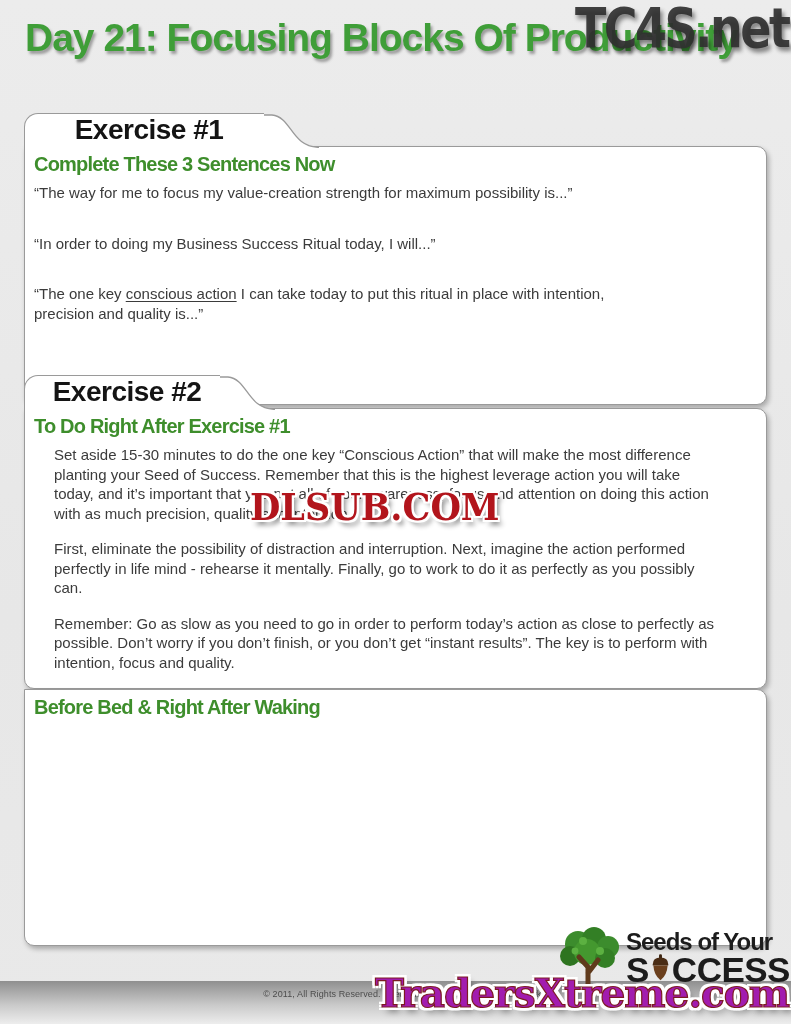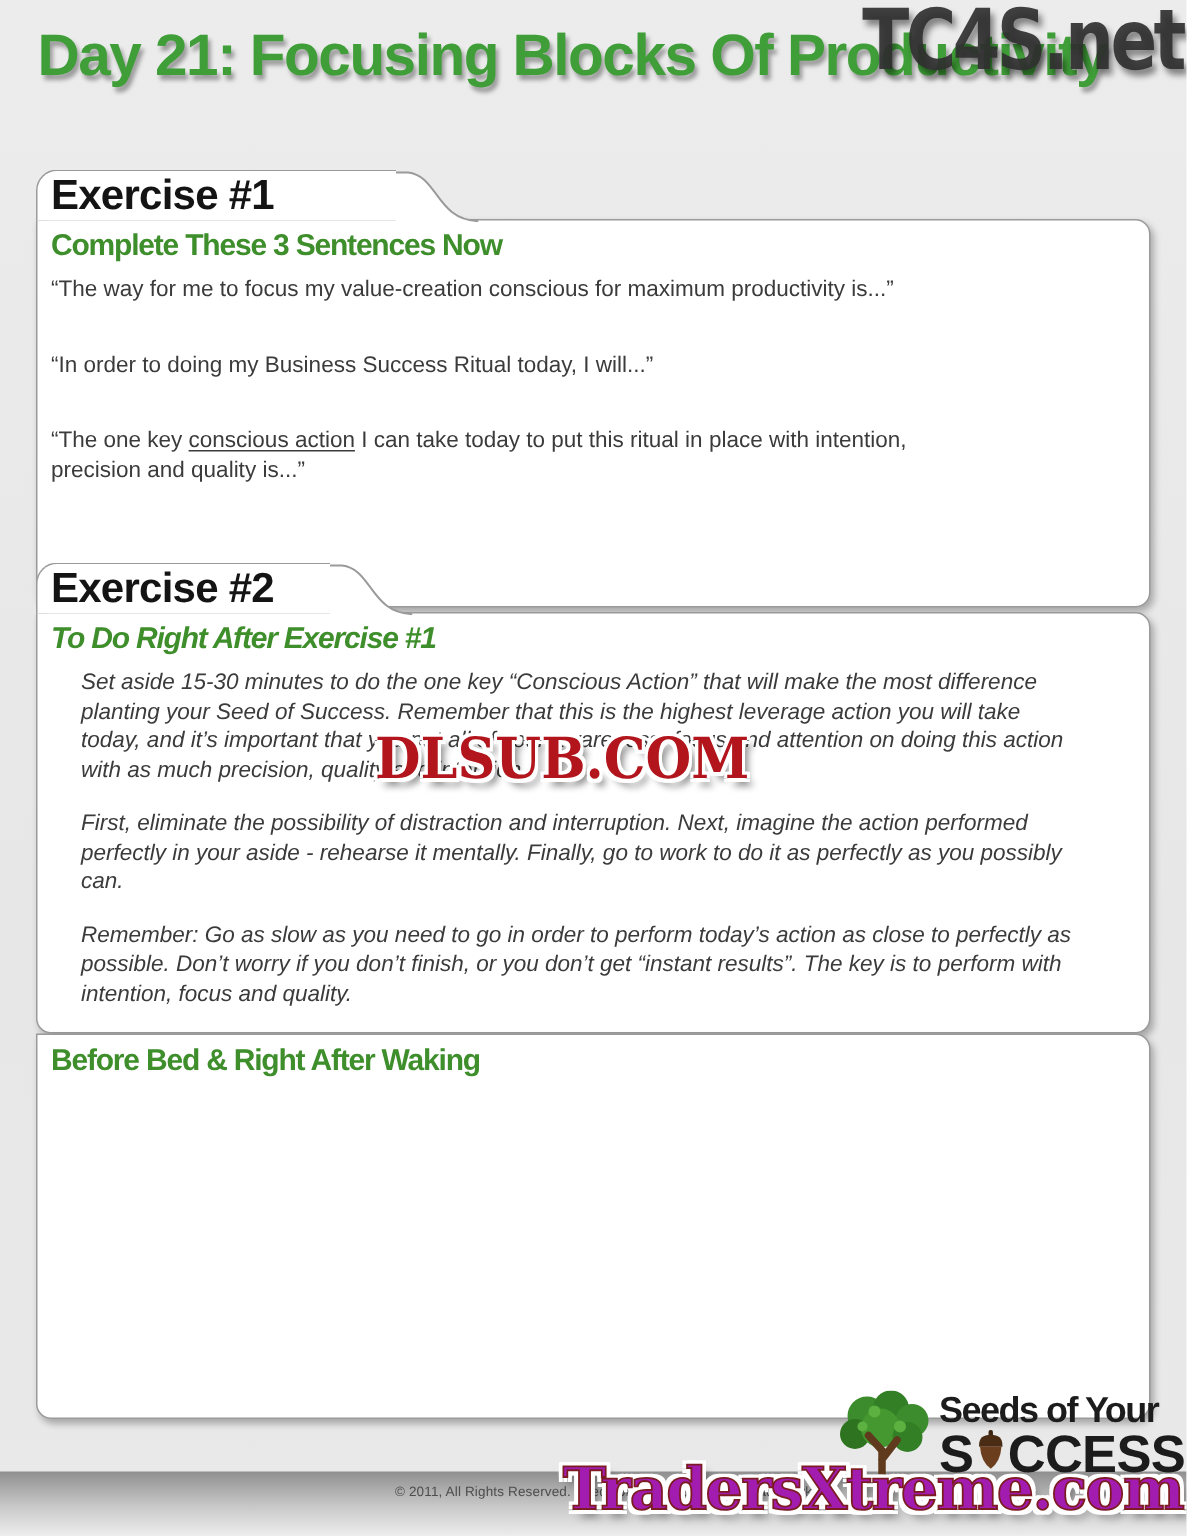--- a/index.html
+++ b/index.html
@@ -32,38 +32,38 @@
   .sections{margin:0 24px;position:relative;}
   .section{position:relative;padding-top:33px;}
   .section.s2{margin-top:-30px;}
   .section.s3{margin-top:-33px;}
   .tab{
     position:absolute;top:0;left:0;height:34px;z-index:3;
     background:#fff;
     border:1.3px solid #9a9a9a;border-right:none;border-bottom:none;
     border-radius:14px 0 0 0;
     display:flex;align-items:center;
-    padding-left:9px;box-sizing:border-box;
+    padding-left:9px;box-sizing:border-box;justify-content:center;
   }
   .s1 .tab{width:240px;}
   .s2 .tab,.s3 .tab{width:196px;}
   .tab-label{
     font-size:28px;font-weight:bold;letter-spacing:-0.5px;color:#141414;
     white-space:nowrap;line-height:1;padding-bottom:2px;
   }
   .tab-curve{position:absolute;right:-55px;top:0;width:55px;height:34px;}
   .body{
     position:relative;z-index:1;background:#fff;
     border:1.3px solid #9a9a9a;border-radius:0 10px 10px 10px;
     box-shadow:2px 3px 5px rgba(0,0,0,0.28);
     box-sizing:border-box;
     padding:7px 44px 0 9px;
   }
   .s1 .body{min-height:259px;}
-  .s2 .body{min-height:259px;font-style:italic;}
+  .s2 .body{min-height:259px;}
   .s3 .body{min-height:257px;}
   .section-subtitle{
     margin:0 0 8px 0;font-size:20px;font-weight:bold;letter-spacing:-0.8px;
     color:#3e8e2c;line-height:1.05;
   }
   .body p{
     margin:0;font-size:15px;line-height:1.3;color:#3b3b3b;
   }
   .s1 .sentence{margin-bottom:31px;max-width:640px;}
   .s1 .sentence.last{max-width:620px;margin-bottom:0;}
@@ -126,38 +126,38 @@
   <div class="section s1">
     <div class="tab">
       <span class="tab-label">Exercise #1</span>
       <svg class="tab-curve" viewBox="0 0 55 34" preserveAspectRatio="none">
         <path d="M0,34 L0,1 L8,1 C28,3 27,33 55,33.4 L55,34 Z" fill="#ffffff"></path>
         <path d="M0,1 L8,1 C28,3 27,33 55,33.4" fill="none" stroke="#9a9a9a" stroke-width="1.3"></path>
       </svg>
     </div>
     <div class="body">
       <h2 class="section-subtitle">Complete These 3 Sentences Now</h2>
-      <p class="sentence">“The way for me to focus my value-creation conscious for maximum productivity is...”</p>
+      <p class="sentence">“The way for me to focus my value-creation strength for maximum possibility is...”</p>
       <p class="sentence">“In order to doing my Business Success Ritual today, I will...”</p>
       <p class="sentence last"><span>“The one key </span><span class="u">conscious action</span><span> I can take today to put this ritual in place with intention, precision and quality is...”</span></p>
     </div>
   </div>
 
   <div class="section s2">
     <div class="tab">
       <span class="tab-label">Exercise #2</span>
       <svg class="tab-curve" viewBox="0 0 55 34" preserveAspectRatio="none">
         <path d="M0,34 L0,1 L8,1 C28,3 27,33 55,33.4 L55,34 Z" fill="#ffffff"></path>
         <path d="M0,1 L8,1 C28,3 27,33 55,33.4" fill="none" stroke="#9a9a9a" stroke-width="1.3"></path>
       </svg>
     </div>
     <div class="body">
       <h2 class="section-subtitle">To Do Right After Exercise #1</h2>
       <p>Set aside 15-30 minutes to do the one key “Conscious Action” that will make the most difference planting your Seed of Success. Remember that this is the highest leverage action you will take today, and it’s important that you put all of your awareness, focus and attention on doing this action with as much precision, quality and intention</p>
-      <p>First, eliminate the possibility of distraction and interruption. Next, imagine the action performed perfectly in your aside - rehearse it mentally. Finally, go to work to do it as perfectly as you possibly can.</p>
+      <p>First, eliminate the possibility of distraction and interruption. Next, imagine the action performed perfectly in life mind - rehearse it mentally. Finally, go to work to do it as perfectly as you possibly can.</p>
       <p>Remember: Go as slow as you need to go in order to perform today’s action as close to perfectly as possible. Don’t worry if you don’t finish, or you don’t get “instant results”. The key is to perform with intention, focus and quality.</p>
     </div>
   </div>
 
   <div class="section s3">
     <div class="body">
       <h2 class="section-subtitle">Before Bed &amp; Right After Waking</h2>
     </div>
   </div>
 

